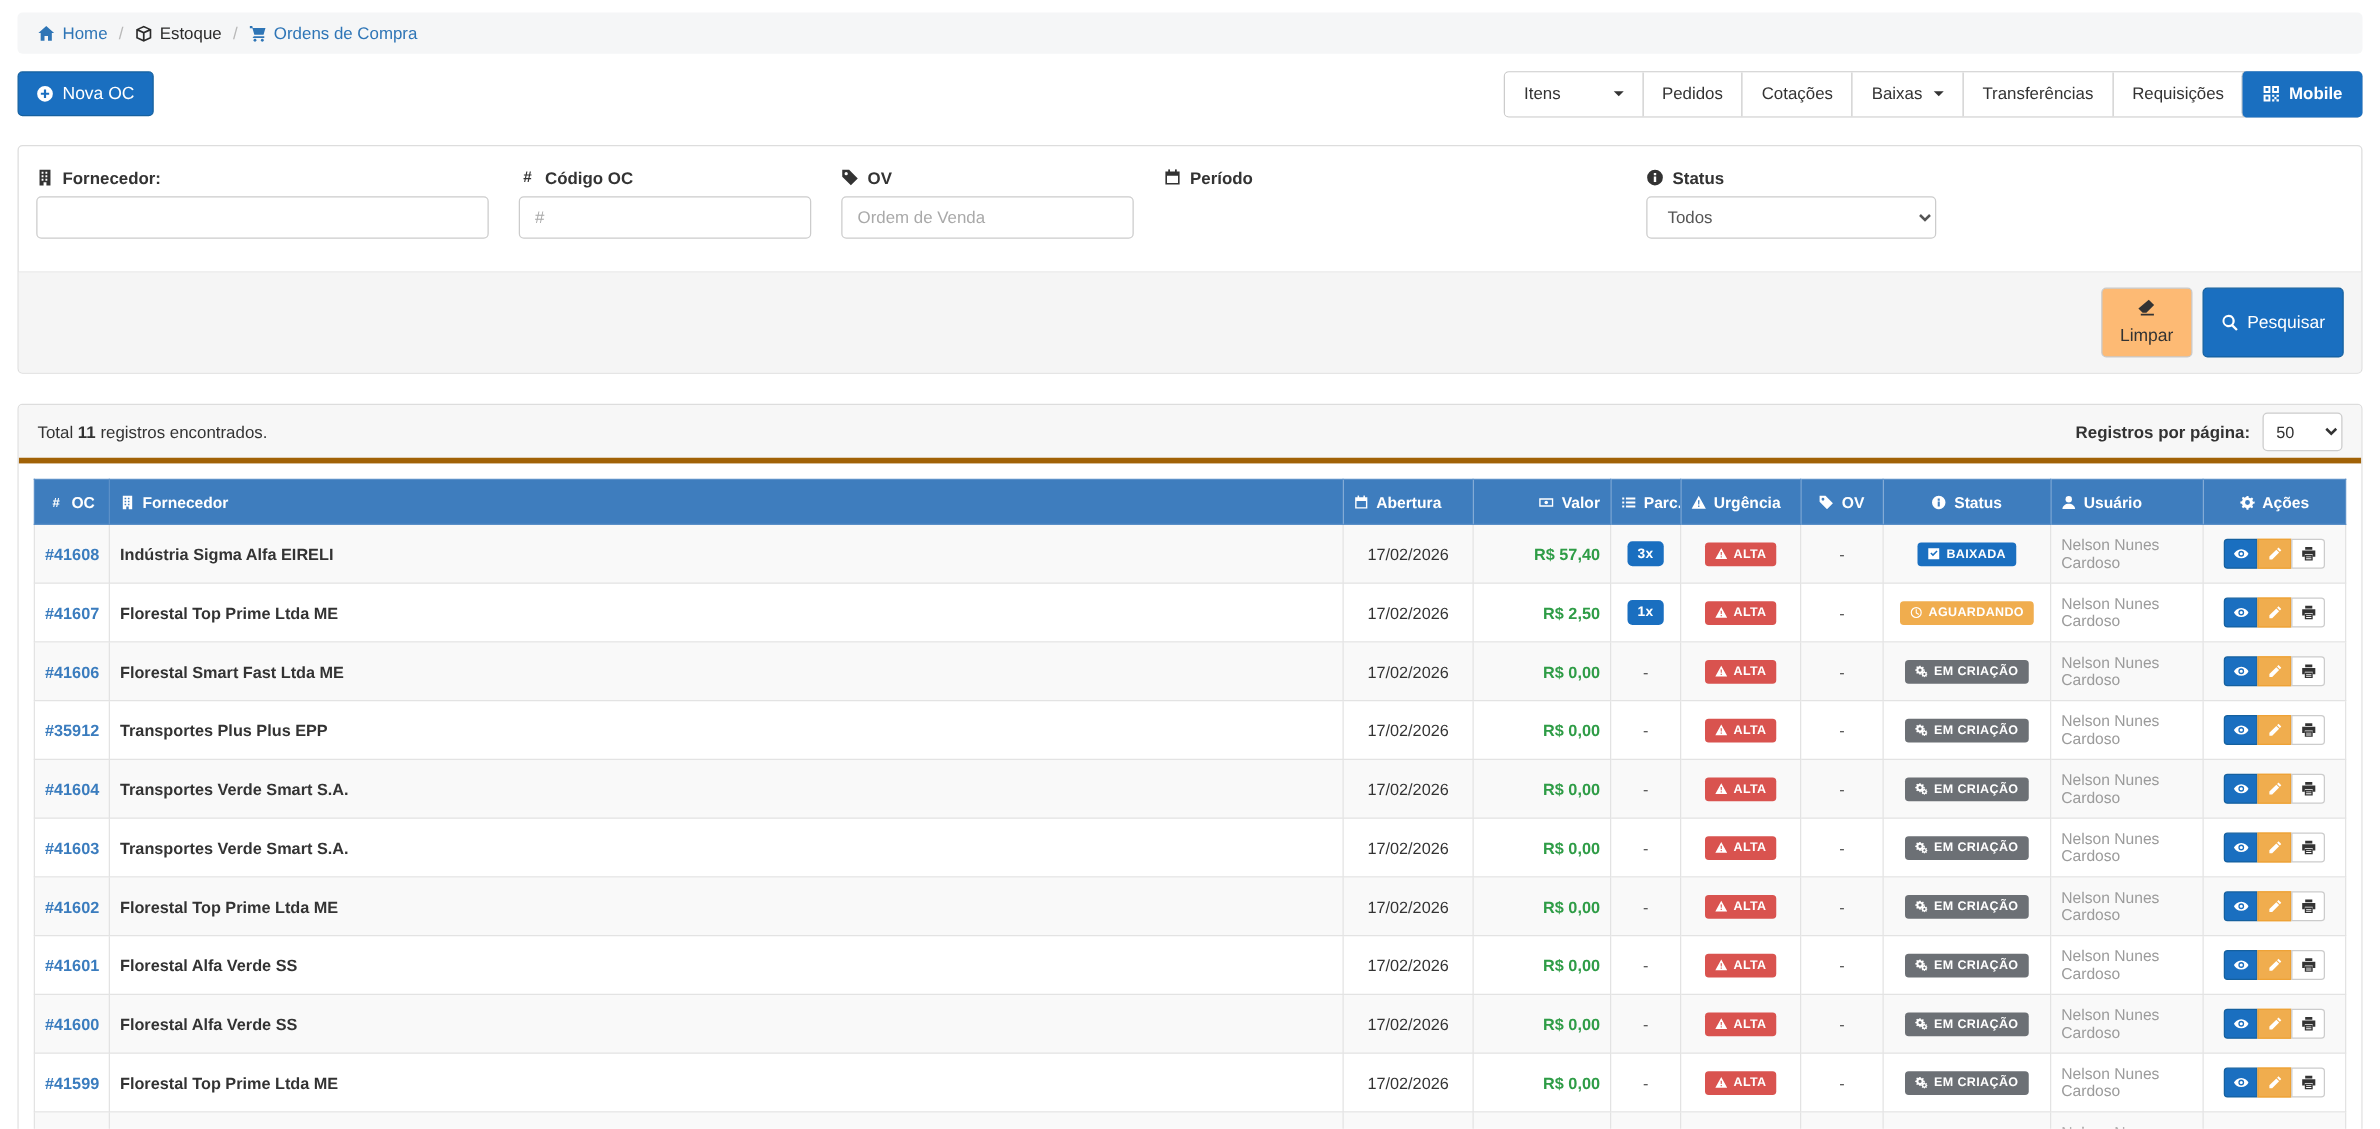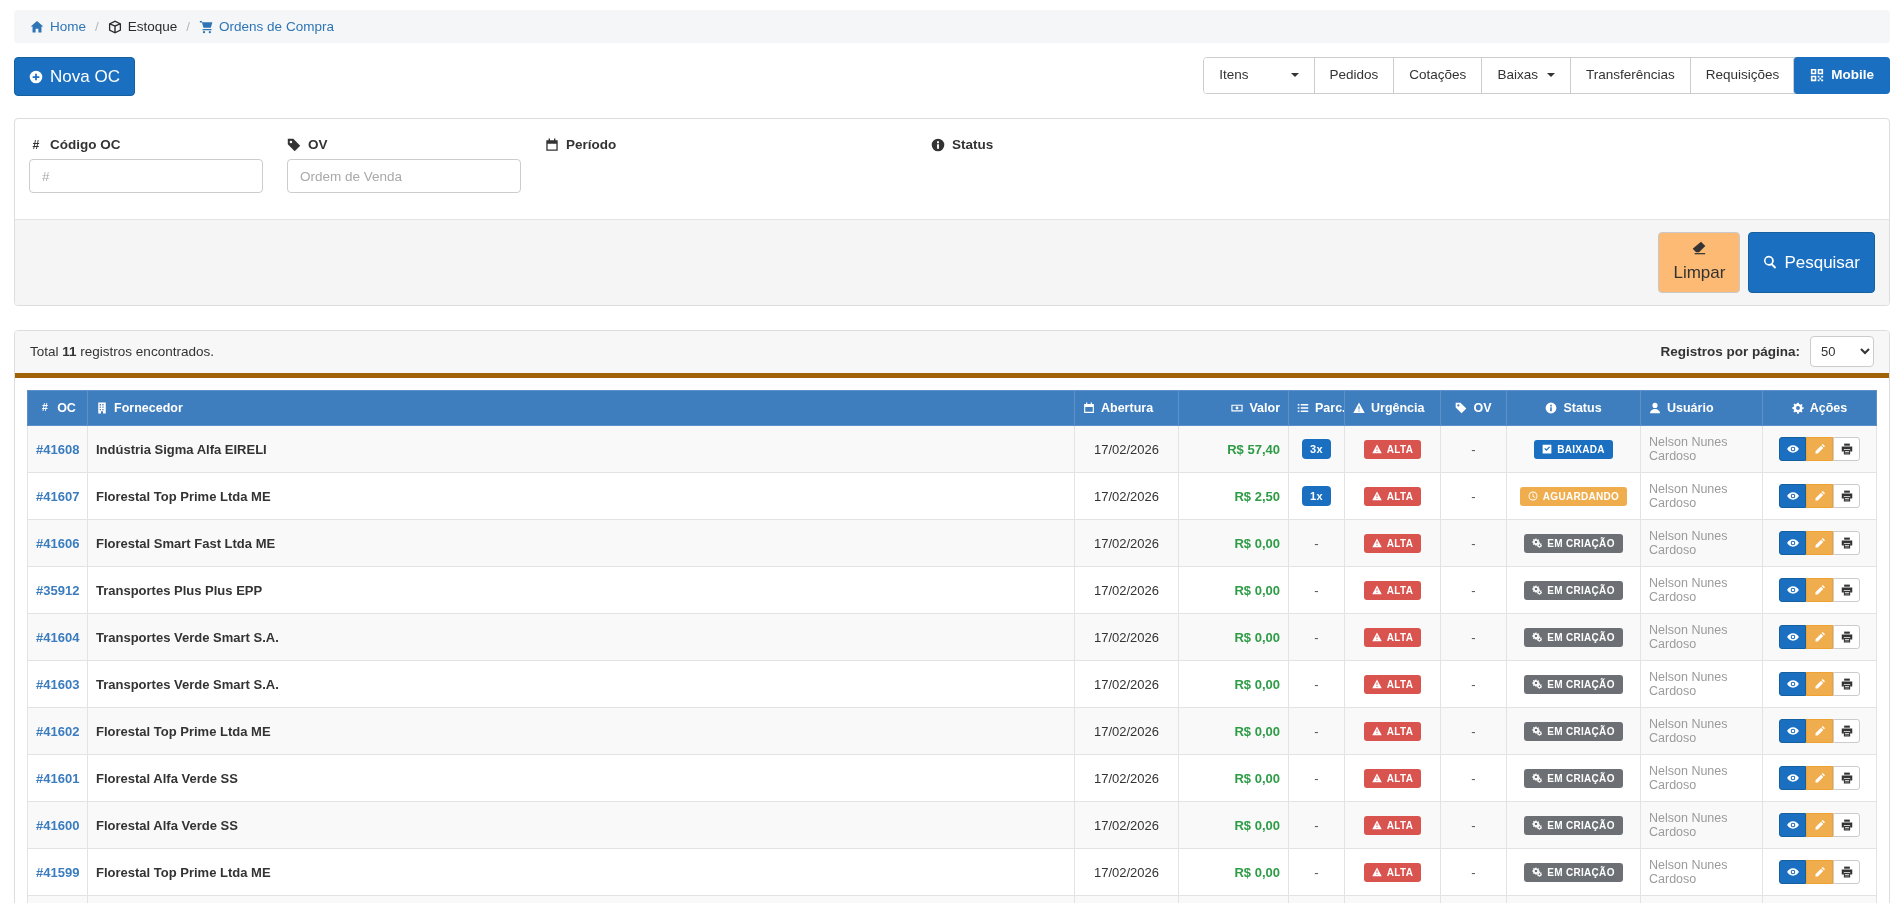--- a/index.html
+++ b/index.html
@@ -22,21 +22,21 @@
   }
   .breadcrumb .crumb { display:inline-flex; align-items:center; gap:6px; text-decoration:none; cursor:pointer; }
   .breadcrumb .crumb.link { color:#2e75b6; }
   .breadcrumb .crumb.dark { color:#2b2b2b; }
   .breadcrumb .sep { color:#b8b8b8; }
 
   
   .toolbar { display:flex; justify-content:space-between; align-items:flex-start; margin-bottom:22px; }
   .btn {
     display:inline-flex; align-items:center; gap:7px; border:1px solid transparent;
-    border-radius:4px; padding:8px 14px; font-size:17px; cursor:pointer;
+    border-radius:4px; padding:8px 14px; font-size:14px; cursor:pointer;
     font-family:inherit; line-height:1.25; white-space:nowrap;
   }
   .btn-primary { background:#1a6fc0; border-color:#15609e; color:#fff; }
   .btn-light   { background:#fdba74; border-color:#c9c9c9; color:#333;flex-direction:column; }
 
   .tab-group { display:flex; align-items:stretch; border:1px solid #ccc; border-radius:4px; background:#fff; }
   .tab {
     background:#fff; border:0; border-left:1px solid #ccc; padding:9px 15px;
     font-size:13.5px; color:#333; display:inline-flex; align-items:center; gap:7px;
     cursor:pointer; font-family:inherit; line-height:1.25;
@@ -195,20 +195,31 @@
               <path fill-rule="evenodd" d="M1 1h6.2v6.2H1V1zm1.8 1.8v2.6h2.6V2.8H2.8zM8.8 1H15v6.2H8.8V1zm1.8 1.8v2.6h2.6V2.8h-2.6zM1 8.8h6.2V15H1V8.8zm1.8 1.8v2.6h2.6v-2.6H2.8zm6-1.8h2v2h-2v-2zm4.2 0H15v2h-2.2v-2zm-2.2 2.2h2v2h-2v-2zm-2 2h2v2h-2v-2zm4.2 0H15v2h-2.2v-2z"></path>
             </svg>
           </span>
           <span>Mobile</span>
         </button>
       </div>
   </div>
 
   <section class="card filter-card">
     <div class="filter-body">
+      <div class="field" style="width:362px">
+        <label>
+          <span class="ic">
+              <svg viewBox="0 0 16 16" fill="currentColor" aria-hidden="true">
+                <path fill-rule="evenodd" d="M3 .8h10v14.4H9.3v-2.9H6.7v2.9H3V.8zm1.9 2v1.7h1.7V2.8H4.9zm3.5 0v1.7h1.7V2.8H8.4zM4.9 6v1.7h1.7V6H4.9zm3.5 0v1.7h1.7V6H8.4zM4.9 9.2v1.7h1.7V9.2H4.9zm3.5 0v1.7h1.7V9.2H8.4z"></path>
+              </svg>
+            </span>
+          <span>Fornecedor:</span>
+        </label>
+        <input type="text" style="">
+      </div>
       <div class="field" style="width:234px">
         <label>
           <span class="ic">
               <svg viewBox="0 0 16 16" fill="currentColor" aria-hidden="true">
                 <text x="8" y="12.5" text-anchor="middle" font-size="14" font-weight="bold" fill="currentColor" font-family="inherit">#</text>
               </svg>
             </span>
           <span>Código OC</span>
         </label>
         <input type="text" placeholder="#" style="">
@@ -238,20 +249,23 @@
       </div>
       <div class="field" style="width:232px">
         <label>
           <span class="ic">
               <svg viewBox="0 0 16 16" fill="currentColor" aria-hidden="true">
                 <path fill-rule="evenodd" d="M8 .8a7.2 7.2 0 1 0 0 14.4A7.2 7.2 0 0 0 8 .8zM6.9 3.8h2.2V6H6.9V3.8zm0 3.2h2.2v5.2H6.9V7z"></path>
               </svg>
             </span>
           <span>Status</span>
         </label>
+        <select>
+          <option>Todos</option>
+        </select>
       </div>
     </div>
     <footer class="filter-foot">
       <button class="btn btn-light">
         <span class="ic">
             <svg viewBox="0 0 16 16" fill="currentColor" aria-hidden="true">
               <path d="M10.3.8 15.2 5.7 8.1 12.8H4.7L.8 8.9 10.3.8z"></path>
               <path d="M3 13.8h12v1.4H3z"></path>
             </svg>
           </span>

